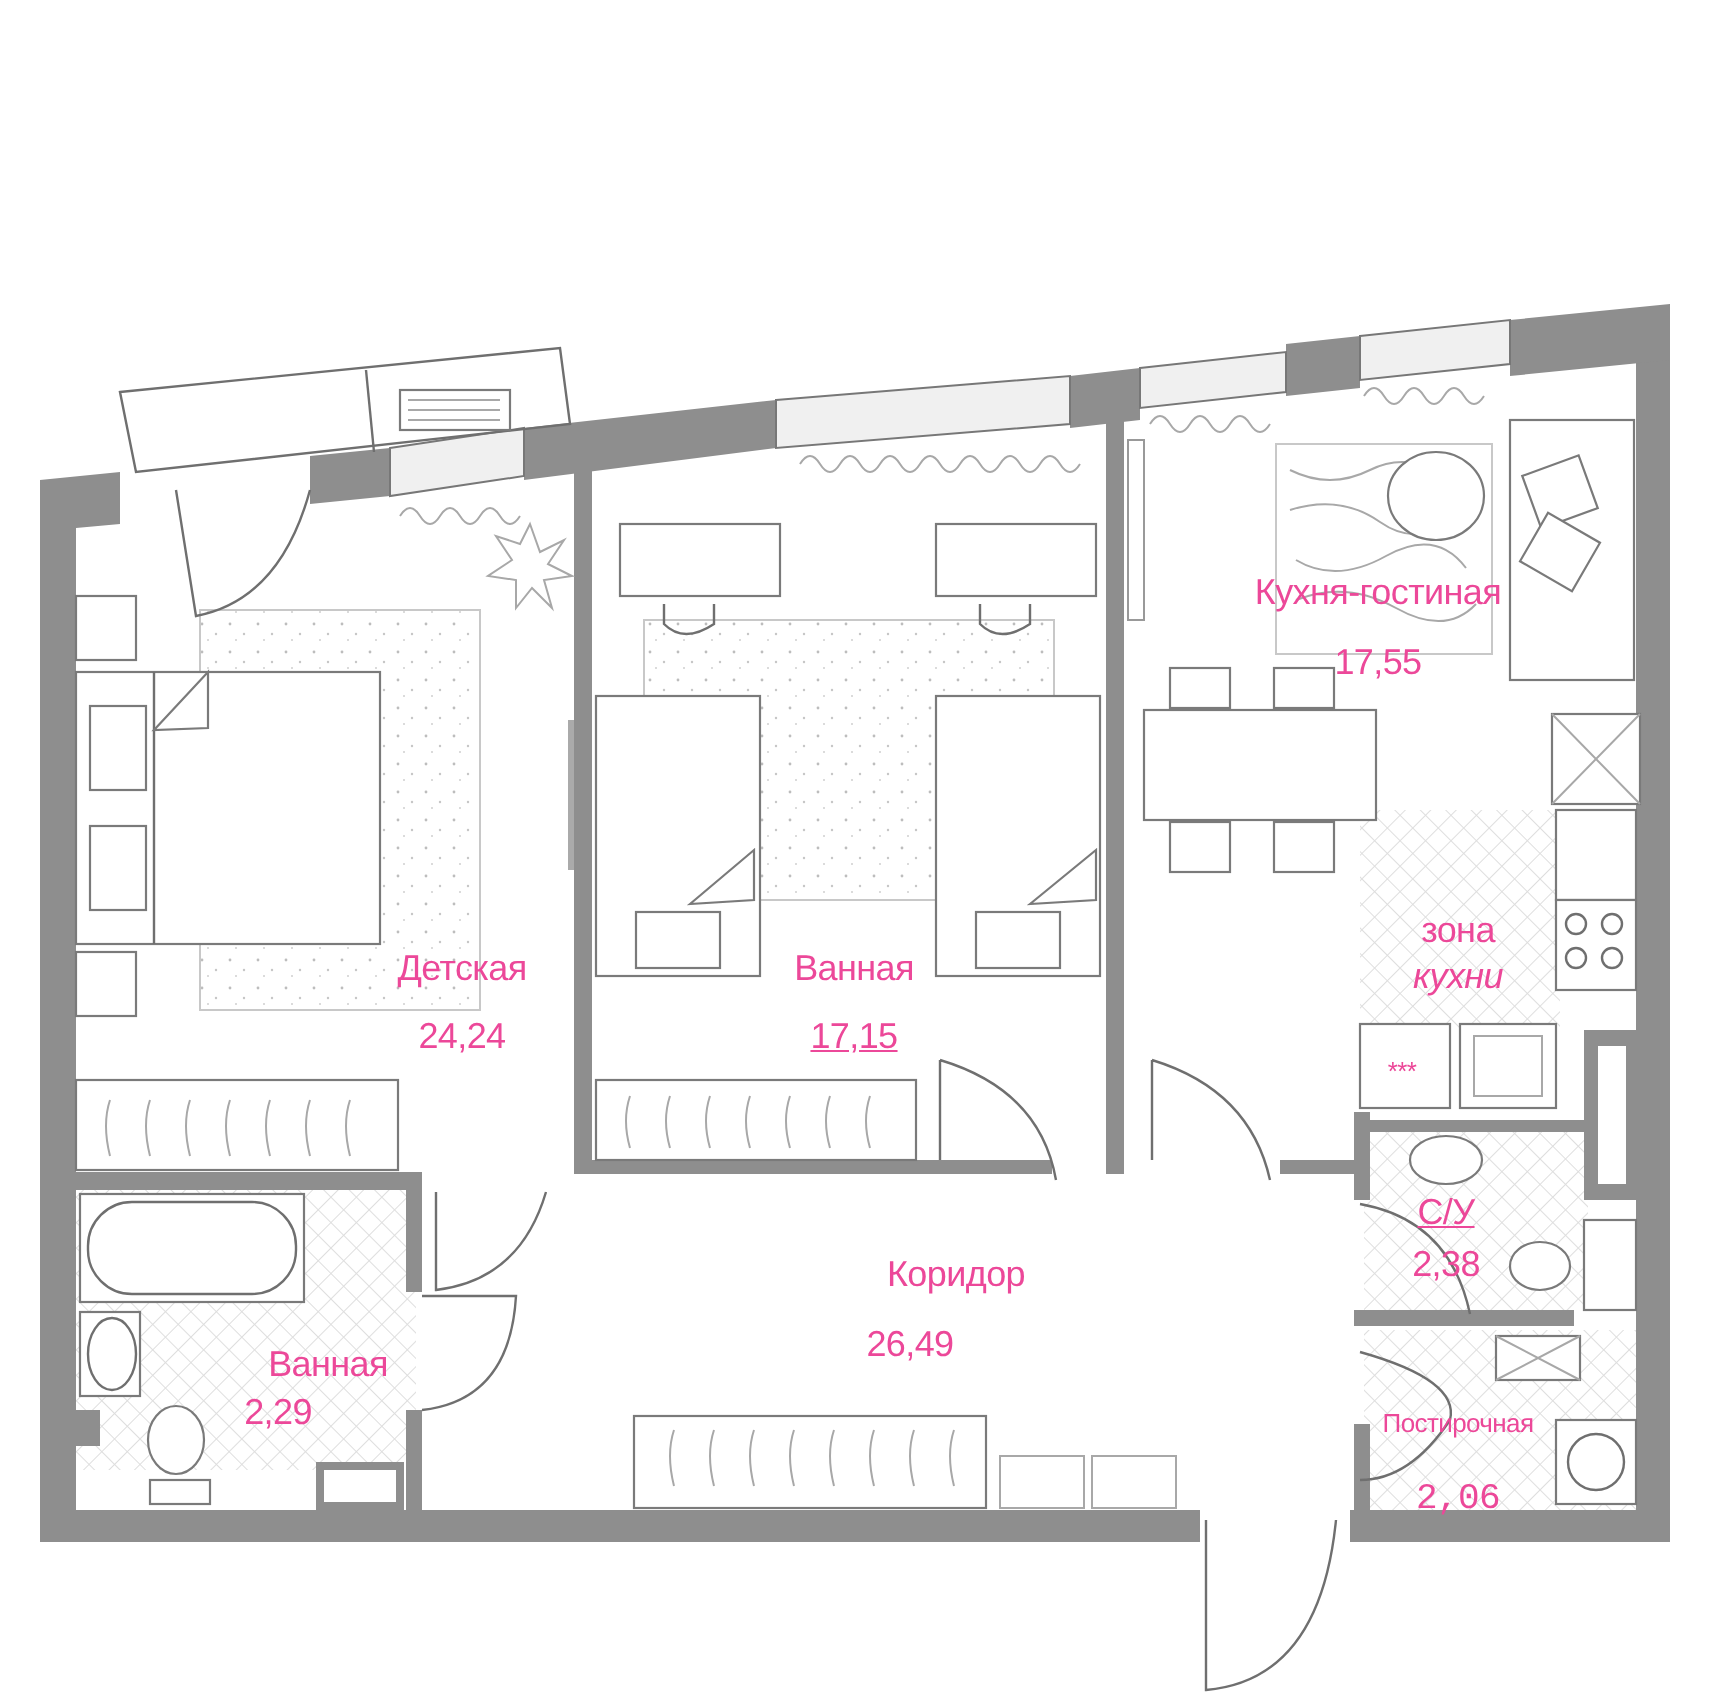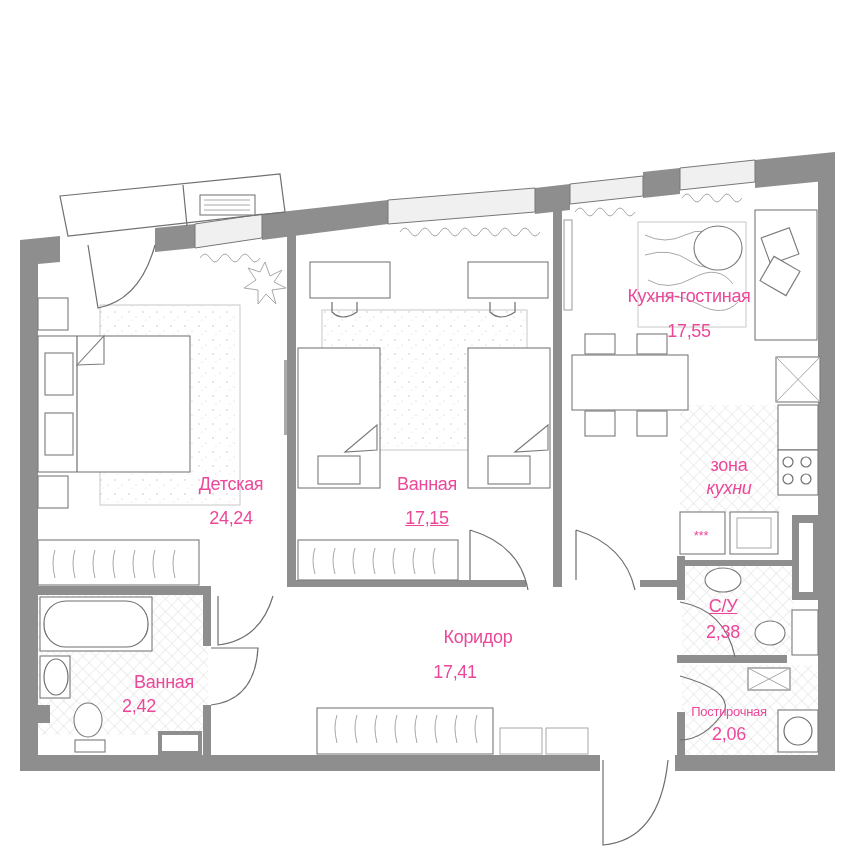--- a/index.html
+++ b/index.html
@@ -182,24 +182,24 @@
 <div class="label" style="left:427px; top:474px;">Ванная</div>
 <div class="label" style="left:427px; top:508px;text-decoration:underline;">17,15</div>
 
 <div class="label" style="left:689px; top:286px;">Кухня-гостиная</div>
 <div class="label" style="left:689px; top:321px;">17,55</div>
 
 <div class="label" style="left:729px; top:455px;">зона</div>
 <div class="label" style="left:729px; top:478px;font-style:italic;">кухни</div>
 
 <div class="label" style="left:139px; top:672px;margin-left:25px;">Ванная</div>
-<div class="label" style="left:139px; top:696px;">2,42</div>
+<div class="label" style="left:139px; top:696px;">2,29</div>
 
 <div class="label" style="left:478px; top:627px;">Коридор</div>
-<div class="label" style="left:455px; top:662px;">17,41</div>
+<div class="label" style="left:455px; top:662px;">26,49</div>
 
 <div class="label" style="left:723px; top:596px;text-decoration:underline;">С/У</div>
 <div class="label" style="left:723px; top:622px;">2,38</div>
 
 <div class="label small" style="left:729px; top:704px;">Постирочная</div>
-<div class="label" style="left:729px; top:724px;">2,06</div>
+<div class="label" style="left:729px; top:740px;font-family:Liberation Mono, monospace;">2,06</div>
 
 <div class="label small" style="left:701px; top:528px;">***</div>
 
 </body></html>

